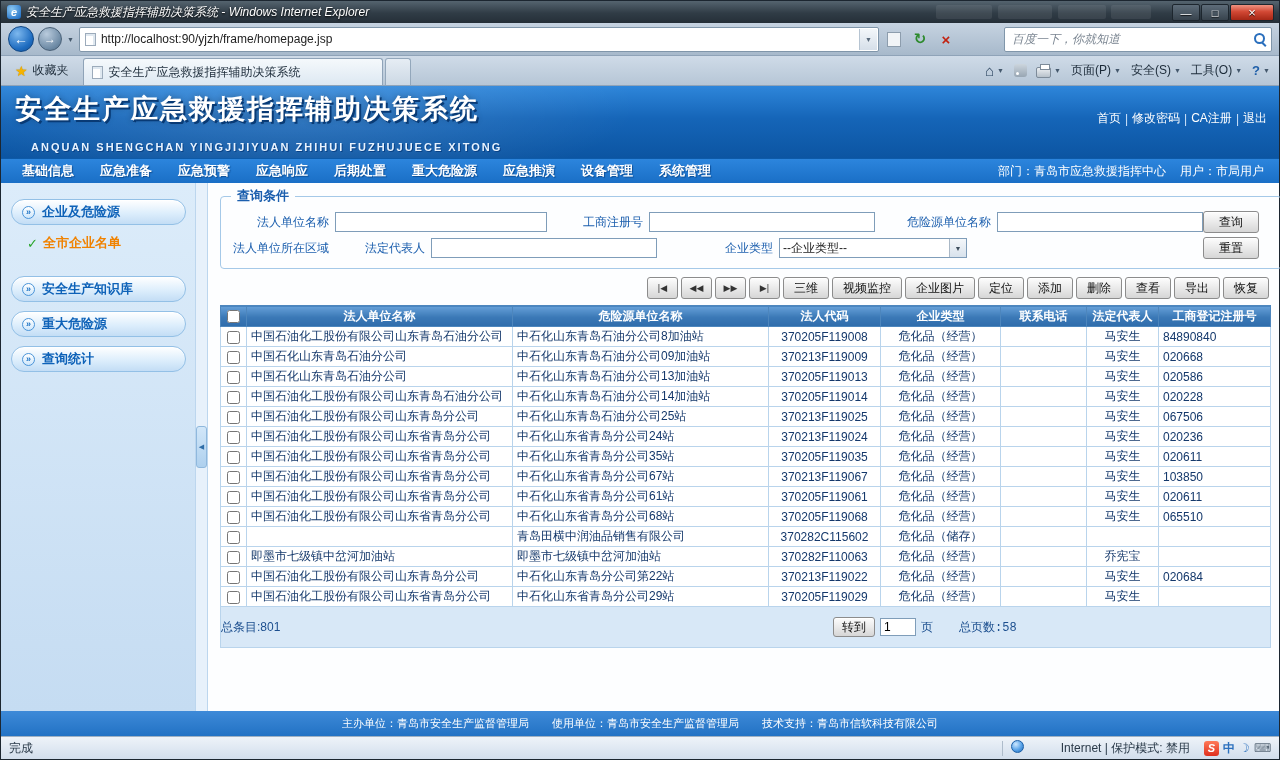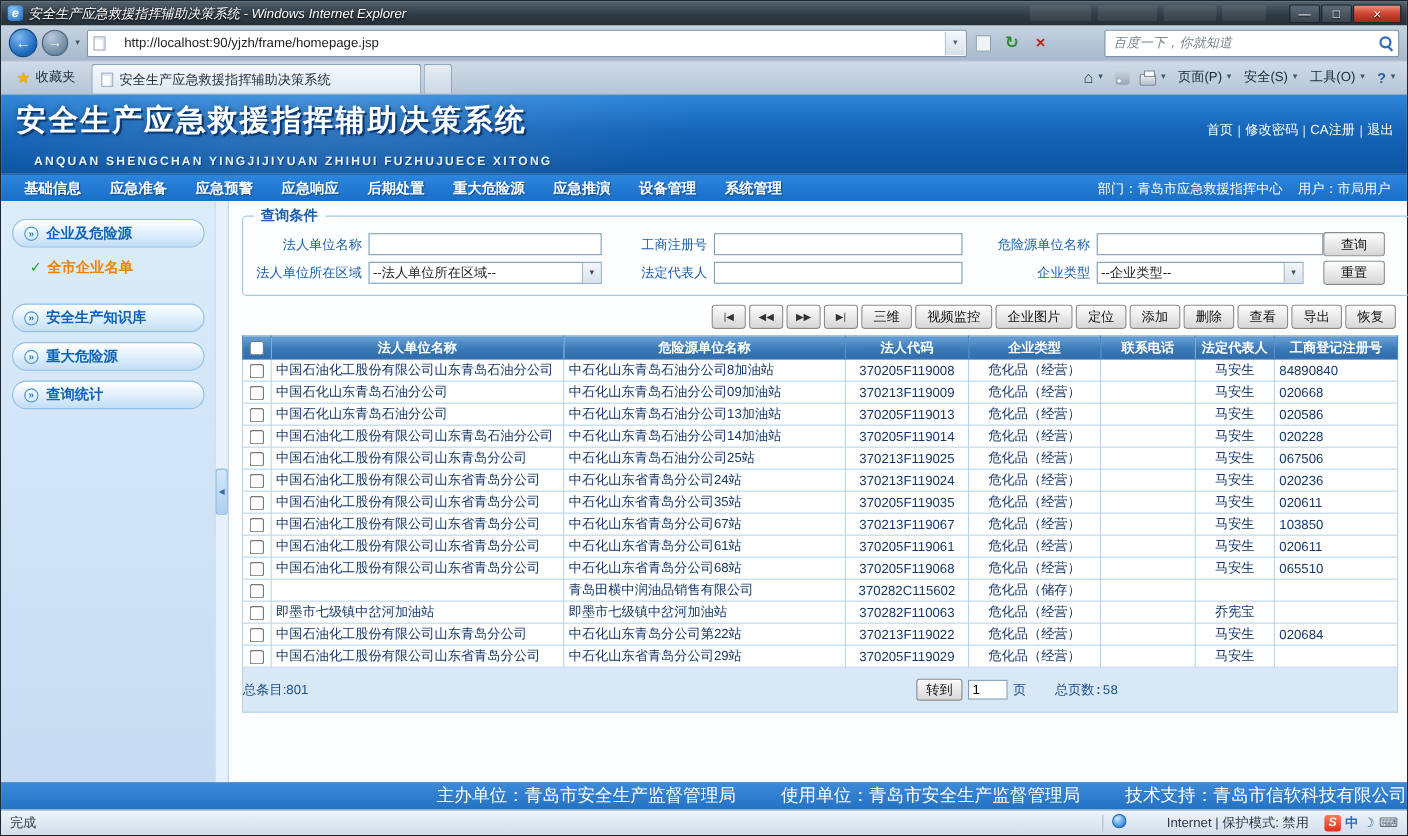--- a/index.html
+++ b/index.html
@@ -16,21 +16,21 @@
   .wbtn { width:28px; height:17px; display:flex; align-items:center; justify-content:center; font-size:11px; color:#fff; background:linear-gradient(#5d6c79,#38434d); border:1px solid #1d262e; border-radius:2px; text-shadow:0 1px 1px #000; }
   .wbtn.close { width:44px; background:linear-gradient(#ef9382,#d24834 45%,#a52716); font-size:13px; }
 
   
   .navrow { height:33px; flex:0 0 33px; background:linear-gradient(#c6d3e1,#a7b9cb); border-bottom:1px solid #8fa3b8; display:flex; align-items:center; padding:0 7px; gap:4px; }
   .navbtn { width:26px; height:26px; border-radius:50%; background:radial-gradient(circle at 35% 28%, #7db8ee, #1e6cc0 65%, #124e94); border:1px solid #0e4685; color:#fff; font-size:14px; font-weight:bold; display:flex; align-items:center; justify-content:center; }
   .navbtn.fwd { width:24px; height:24px; background:radial-gradient(circle at 35% 28%, #b9cbdd, #6c89a4 70%, #566f87); border-color:#4a6178; font-size:12px; }
   .tiny-dd { font-size:7px; color:#44586c; padding:0 1px; }
   .addressbar { width:800px; height:25px; background:#fff; border:1px solid #8096aa; border-radius:2px; display:flex; align-items:center; padding:0 1px 0 5px; }
   .pageico { width:11px; height:13px; background:#fff; border:1px solid #9cabbb; box-shadow:inset -2px 2px 0 #dfe8f0; flex:0 0 auto; }
-  .addr-input { flex:1; border:none; outline:none; font-size:12px; color:#222; margin-left:17px; font-family:inherit; background:transparent; }
+  .addr-input { flex:1; border:none; outline:none; font-size:12px; color:#222; margin-left:5px; font-family:inherit; background:transparent; }
   .addr-dd { width:18px; height:21px; background:linear-gradient(#f3f7fa,#d6dfe9); border-left:1px solid #b6c4d2; display:flex; align-items:center; justify-content:center; font-size:7px; color:#5a6b7c; }
   .chromebtn { width:22px; height:24px; display:flex; align-items:center; justify-content:center; }
   .compat { width:14px; height:15px; background:#f1f4f7; border:1px solid #8d9dad; }
   .refresh-glyph { font-size:15px; color:#2d8a2d; font-weight:bold; }
   .stop-glyph { font-size:15px; color:#c22211; font-weight:bold; }
   .searchbox { margin-left:auto; width:268px; height:25px; background:#fff; border:1px solid #8096aa; border-radius:2px; display:flex; align-items:center; padding:0 4px 0 7px; }
   .search-input { flex:1; border:none; outline:none; font-size:12px; font-family:inherit; background:transparent; }
   .search-input::placeholder { color:#7a8591; font-style:italic; opacity:1; }
   .mag { position:relative; width:13px; height:13px; flex:0 0 auto; }
   .mag::before { content:''; position:absolute; left:0; top:0; width:7px; height:7px; border:2px solid #2a6fbd; border-radius:50%; }
@@ -111,21 +111,21 @@
   input[type="checkbox"] { width:13px; height:13px; margin:0; vertical-align:middle; }
 
   
   .tfoot-bar { height:41px; background:#d8e8f7; border:1px solid #b9d4ec; border-top:none; display:flex; align-items:center; font-size:12px; color:#1c4f8f; padding:0 0; position:relative; }
   .tf-goto { position:absolute; left:612px; display:flex; align-items:center; gap:5px; }
   .goto-btn { height:20px; padding:0 8px; }
   .goto-input { width:36px; height:18px; border:1px solid #7f9db9; font-size:12px; padding:0 3px; font-family:inherit; outline:none; }
   .tf-pages { position:absolute; left:738px;font-family:Liberation Mono, monospace; }
 
   
-  .page-footer { height:25px; flex:0 0 25px; background:linear-gradient(#3e8ad8,#2272c4); color:#fff; font-size:16px; display:flex; align-items:center; justify-content:flex-end; gap:41px; }
+  .page-footer { height:25px; flex:0 0 25px; background:linear-gradient(#3e8ad8,#2272c4); color:#fff; font-size:11px; display:flex; align-items:center; justify-content:center; gap:23px; }
 
   
   .statusbar { height:23px; flex:0 0 23px; background:linear-gradient(#eef3f9,#d2deec); border-top:1px solid #9fb1c3; display:flex; align-items:center; padding:0 8px; font-size:12px; color:#2a3a49; }
   .sb-left { flex:1; }
   .sb-sep { width:1px; height:15px; background:#aebccb; margin:0 8px; }
   .globe { width:13px; height:13px; border-radius:50%; background:radial-gradient(circle at 35% 30%, #cde8ff, #58a2e8 55%, #1f6bb8); border:1px solid #1a5ea6; margin-right:5px; }
   .sb-zone { display:flex; align-items:flex-start;gap:32px; }
   .ime { display:flex; align-items:center; gap:4px; margin-left:14px; }
   .sg-s { width:15px; height:15px; border-radius:3px; background:linear-gradient(#ff7a59,#df2f1d); color:#fff; font-weight:bold; font-style:italic; font-size:11px; display:flex; align-items:center; justify-content:center; }
   .ime-i { font-size:12px; font-weight:bold; color:#2a6fbd; }
@@ -299,24 +299,20 @@
           <span class="q-label l1">法人单位名称</span>
           <input class="q-input in1" style="">
           <span class="q-label l2">工商注册号</span>
           <input class="q-input in2" style="">
           <span class="q-label l3">危险源单位名称</span>
           <input class="q-input in3" style="">
           <button class="gbtn wide q-action">查询</button>
         </div>
         <div class="q-row">
           <span class="q-label l1">法人单位所在区域</span>
-          <div class="fselect fs1">
-            <span class="fs-txt">--法人单位所在区域--</span>
-            <span class="fs-dd">▼</span>
-          </div>
           <span class="q-label l2">法定代表人</span>
           <input class="q-input in2" style="">
           <span class="q-label l3">企业类型</span>
           <div class="fselect fs2">
             <span class="fs-txt">--企业类型--</span>
             <span class="fs-dd">▼</span>
           </div>
           <button class="gbtn wide q-action">重置</button>
         </div>
       </fieldset>

